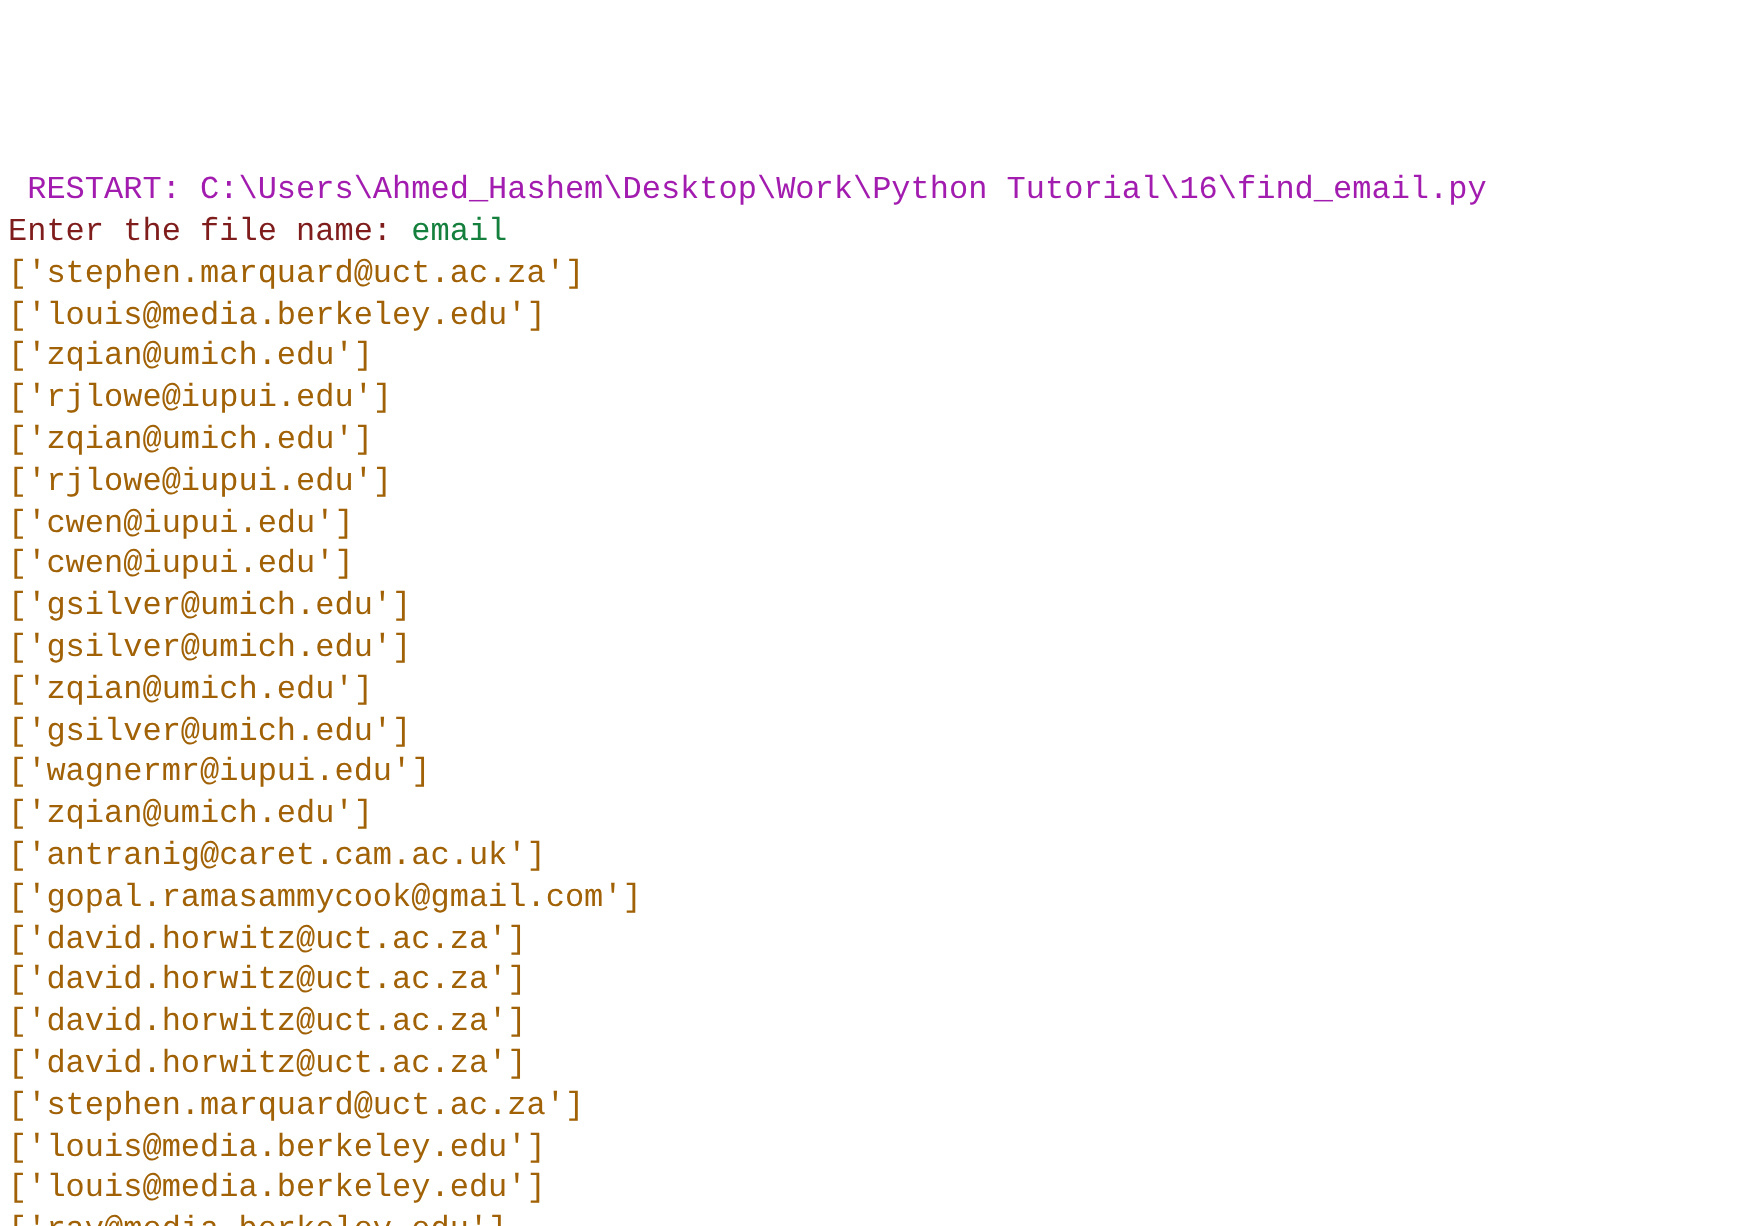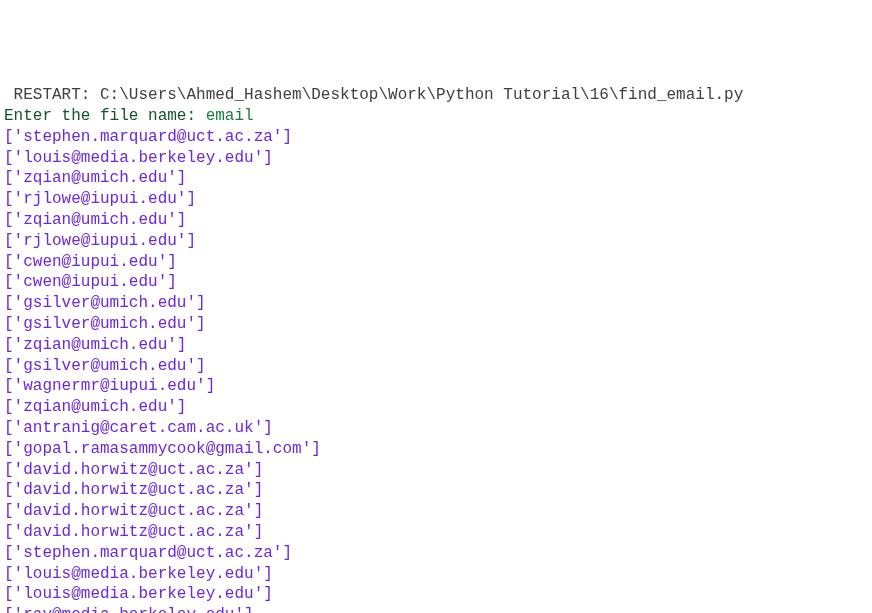--- a/index.html
+++ b/index.html
@@ -11,30 +11,30 @@
       font-family: 'Courier New', Courier, monospace;
       font-size: 16px;
       background: #ffffff;
       color: #000000;
       padding: 2px 4px;
       line-height: 1.3;
       white-space: pre;
       overflow: hidden;
     }
     .restart-line {
-      color: #404040;
+      color: #a21caf;
     }
     .prompt-text {
-      color: #14532d;
+      color: #7f1d1d;
     }
     .user-input {
       color: #15803d;
     }
     .output-line {
-      color: #6d28d9;
+      color: #a16207;
     }
     .line {
       display: block;
     }
   </style>
 </head>
 <body>
 
 
 

